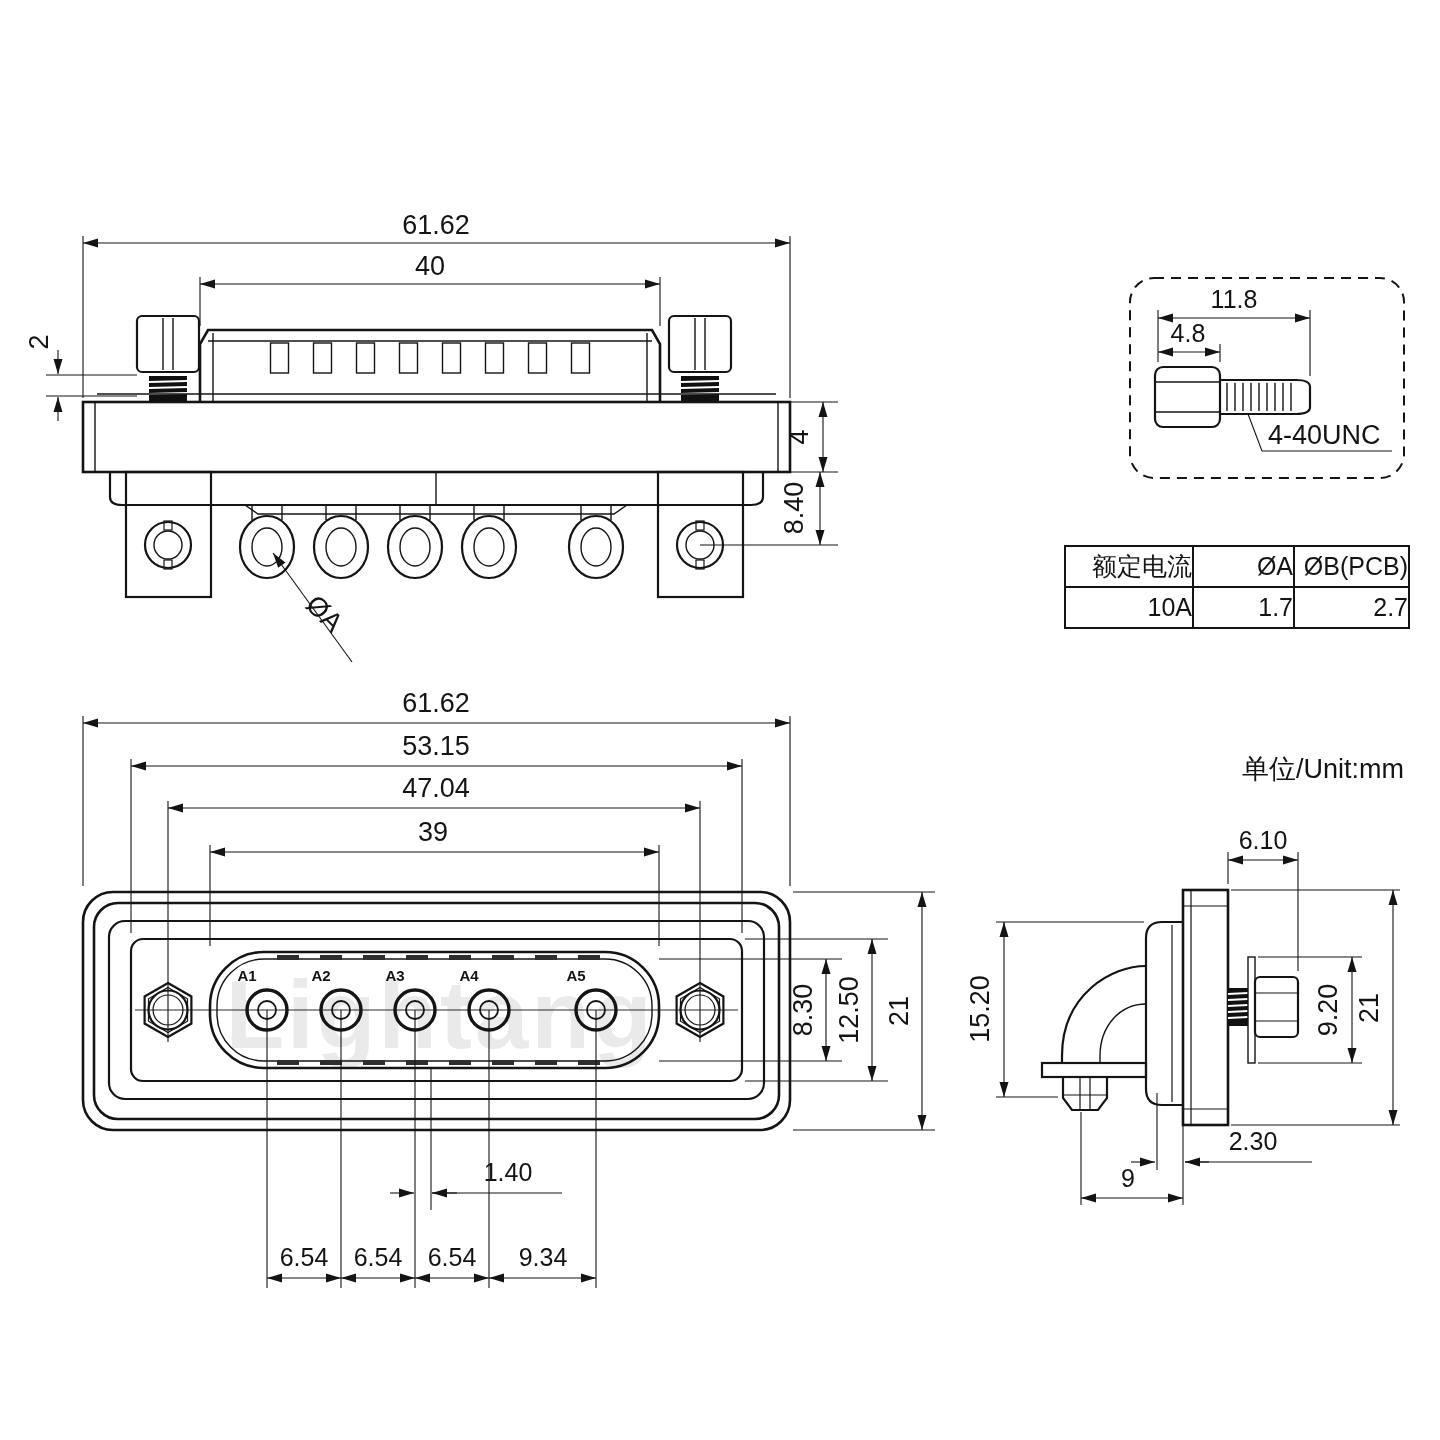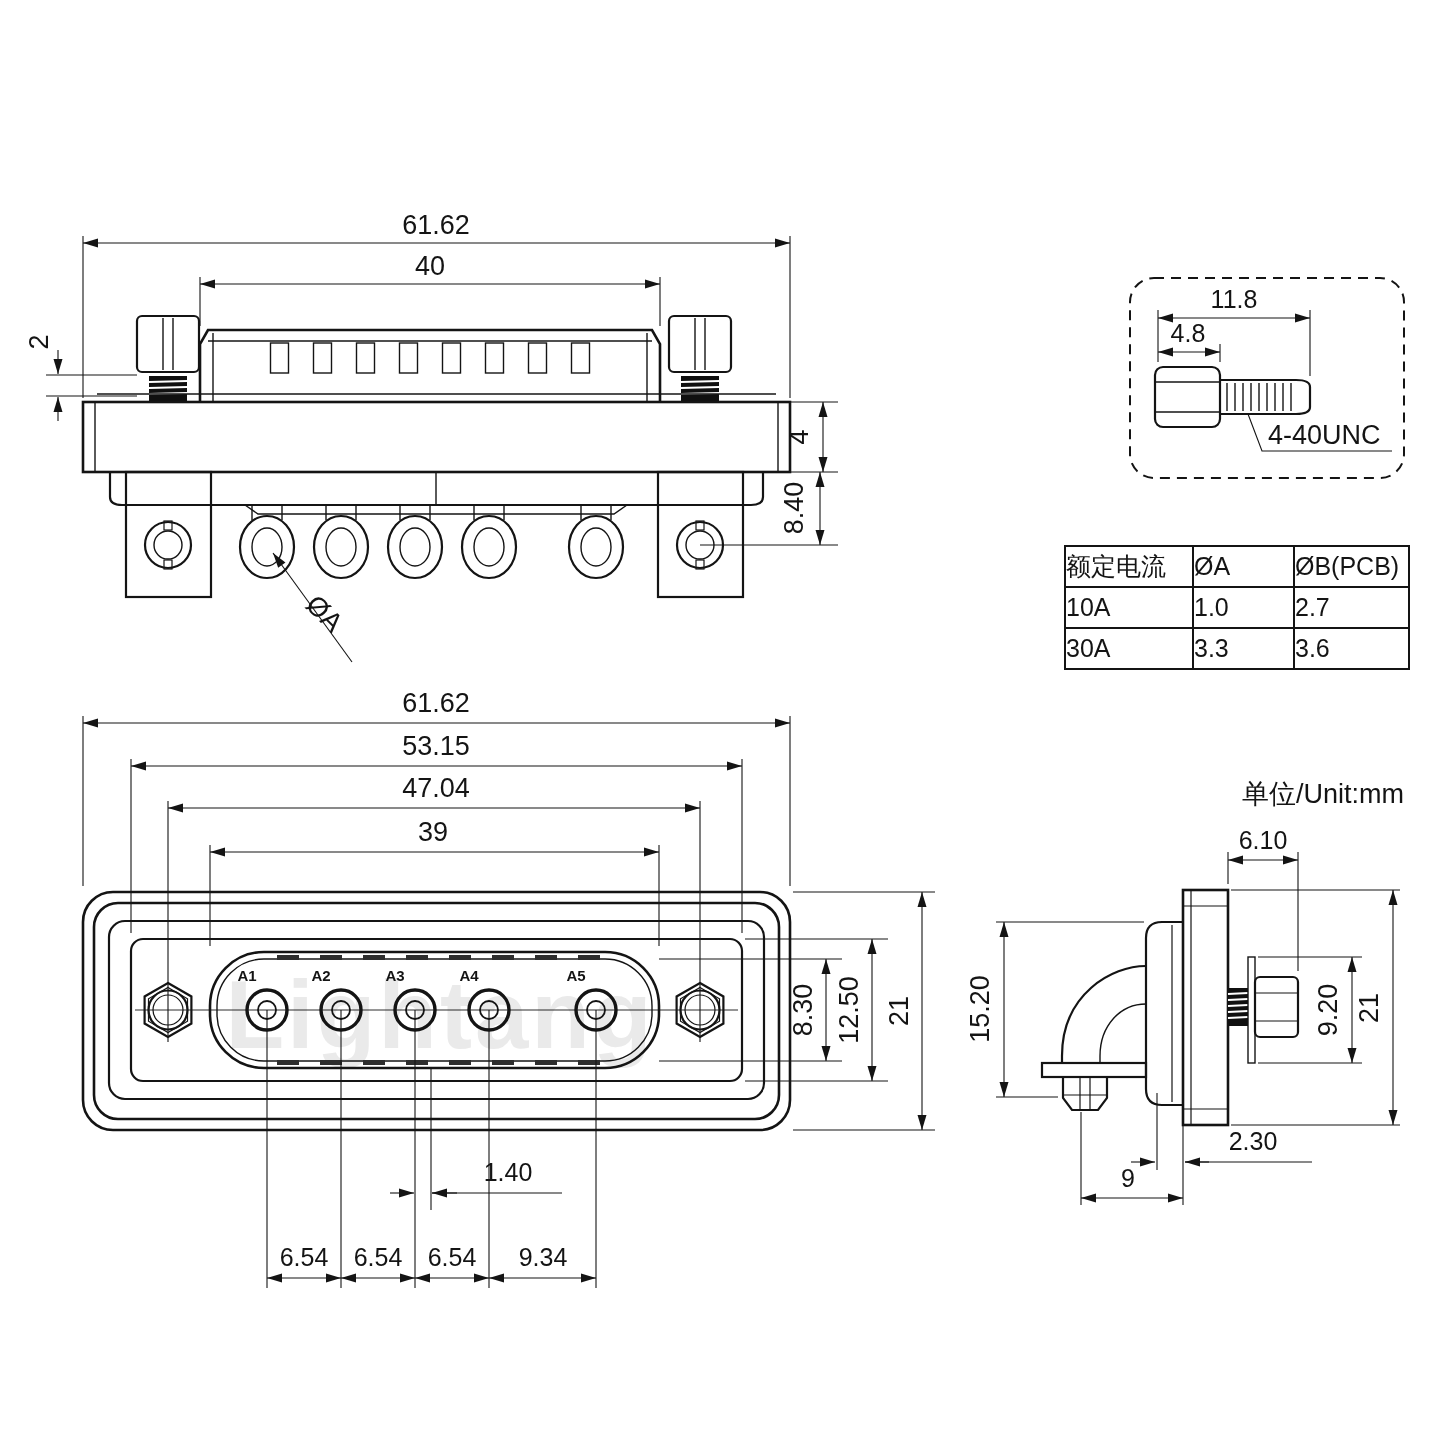--- a/index.html
+++ b/index.html
@@ -15,24 +15,24 @@
   text{fill:#141414;font-family:"Liberation Sans",sans-serif;}
   .t27{font-size:27px}
   .t25{font-size:25px}
   .pinlbl{font-size:15px;font-weight:bold}
   .wm{font-size:96px;font-weight:bold;fill:#eaeaea;letter-spacing:3px}
   .tickfill{fill:#2e2e2e;stroke:none}
   .thrd{fill:#101010;stroke:none}
   .wline{stroke:#ffffff;stroke-width:1.8;fill:none}
   
   .spec{position:absolute;left:1064px;top:545px;border-collapse:collapse;background:#fff;}
-  .spec td{border:2.4px solid #141414;text-align:left;vertical-align:middle;
+  .spec td{border:2.4px solid #141414;text-align:right;vertical-align:middle;
            font-size:25px;color:#141414;padding:0;height:39px;margin-top:48px;}
   .c1{width:126px}.c2{width:99px}.c3{width:113px}
-  .unit{position:absolute;left:1064px;top:776px;width:340px;text-align:right;
+  .unit{position:absolute;left:1064px;top:751px;width:340px;text-align:right;
         font-size:27px;color:#141414;}
 </style>
 </head>
 <body>
 
 <svg class="sheet" width="1440" height="1440" viewBox="0 0 1440 1440">
   <defs>
     <marker id="arr" markerUnits="userSpaceOnUse" markerWidth="16" markerHeight="10" viewBox="0 0 16 10" refX="15.5" refY="5" orient="auto-start-reverse">
       <path d="M0.5,0.5 L15.5,5 L0.5,9.5 Z" fill="#141414"></path>
     </marker>
@@ -393,23 +393,18 @@
 
 <table class="spec">
   <tbody>
       <tr>
     <td class="c1">额定电流</td>
     <td class="c2">ØA</td>
     <td class="c3">ØB(PCB)</td>
   </tr>
   <tr>
     <td>10A</td>
-    <td>1.0</td>
+    <td>1.7</td>
     <td>2.7</td>
-  </tr>
-  <tr>
-    <td>30A</td>
-    <td>3.3</td>
-    <td>3.6</td>
   </tr>
 </tbody>
   </table>
 <div class="unit">单位/Unit:mm</div>
 
 </body></html>

